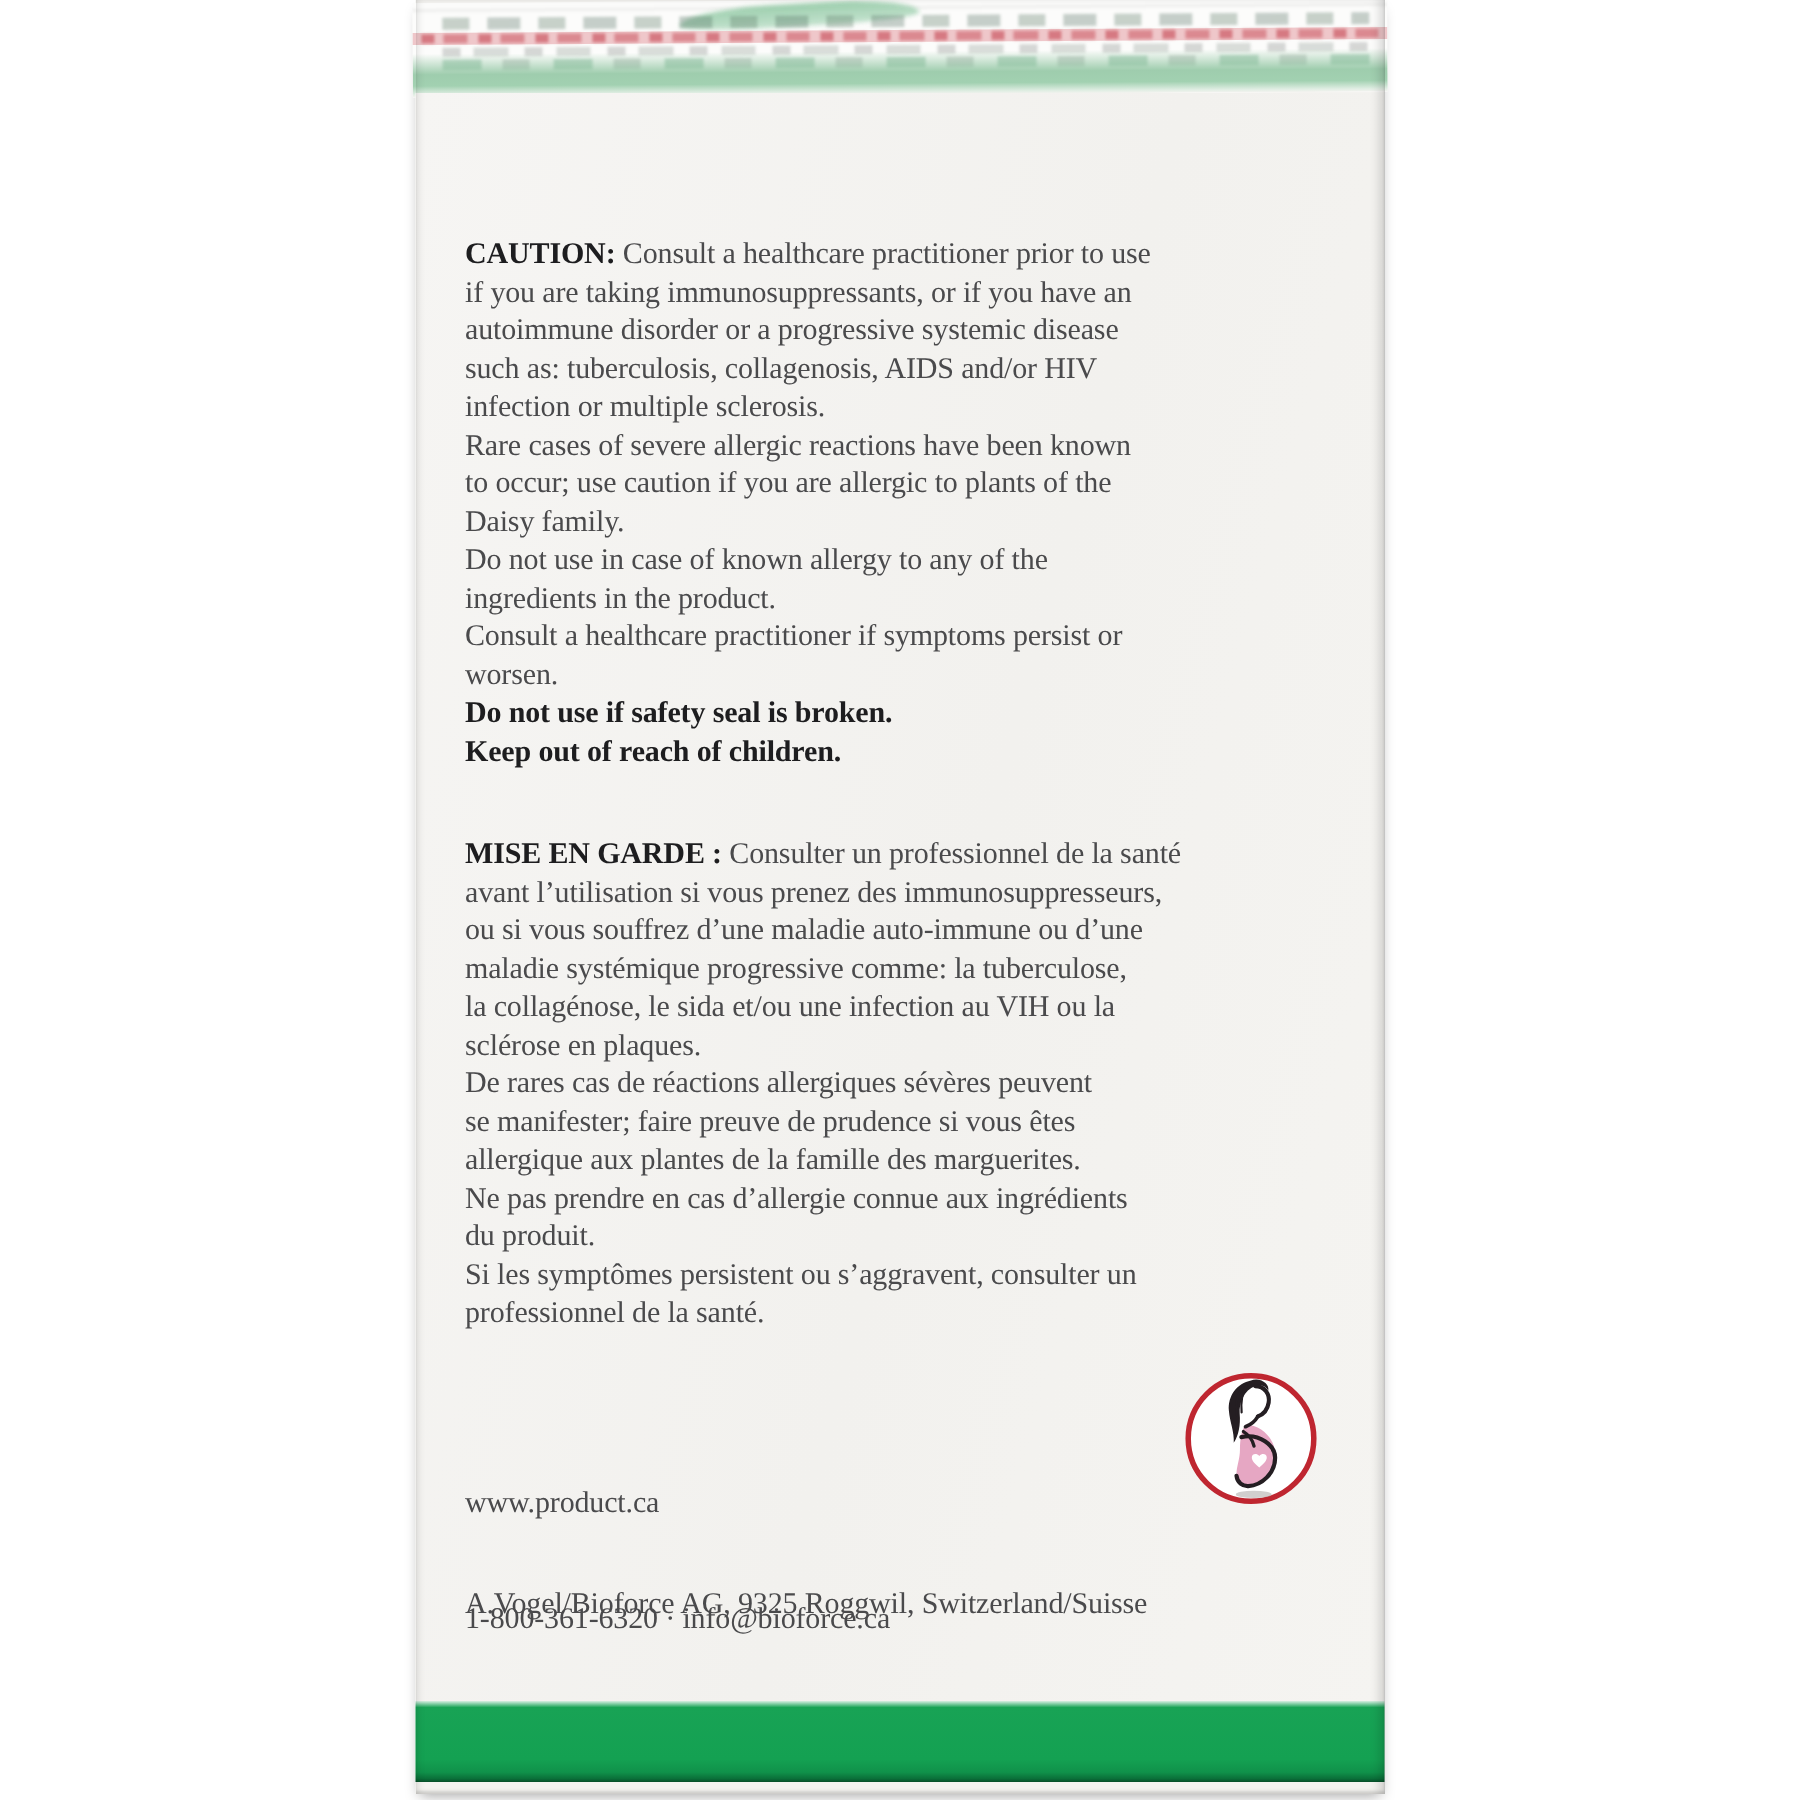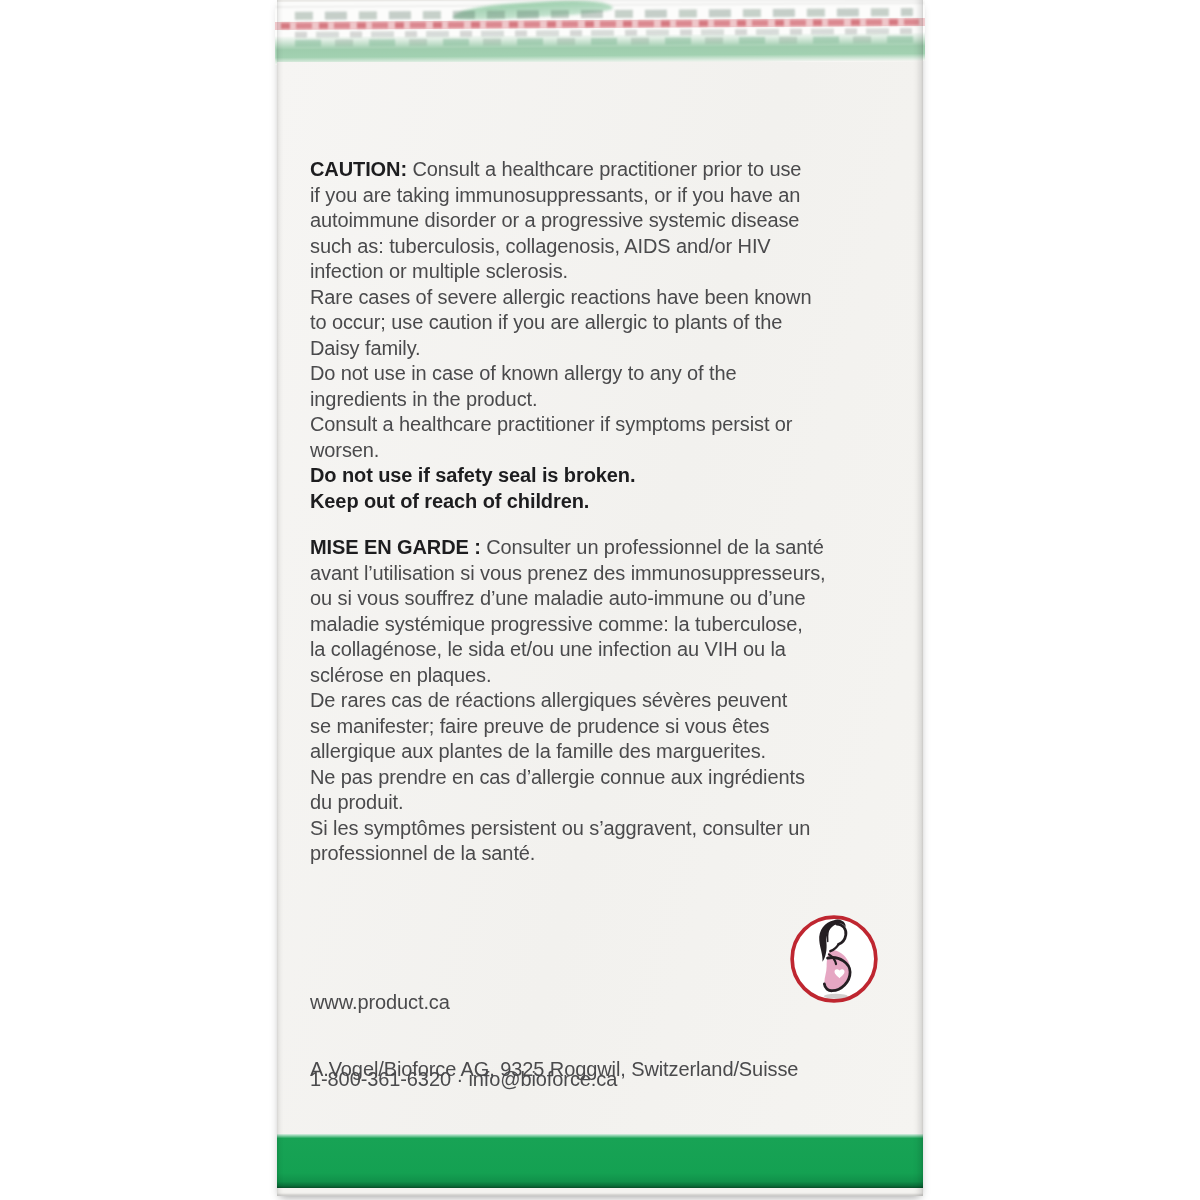--- a/index.html
+++ b/index.html
@@ -1,21 +1,21 @@
 <!DOCTYPE html>
 <html><head>
 <meta charset="utf-8">
 <style>
   html,body{margin:0;padding:0;}
   .page{
     position:relative;
     width:1072px;height:1200px;
     background:#ffffff;
     overflow:hidden;
-    font-family:Liberation Sans, sans-serif;
+    font-family:Liberation Serif, serif;
   }
   .box{
     position:absolute;
     left:277px;top:0;
     width:646px;height:1196px;
     background:#f4f3f0;
     box-shadow:0 4px 9px -3px rgba(0,0,0,.38);
   }
   
   .flap{
@@ -88,21 +88,21 @@
   }
   .textblock{
     position:absolute;left:33px;
     font-size:20px;line-height:25.5px;
     letter-spacing:-0.1px;
     color:#4a4a4c;
     white-space:pre;
   }
   .textblock .b{font-weight:bold;color:#1d1d1f;}
   .block-en{top:157px;}
-  .block-fr{top:535px;}
+  .block-fr{top:557px;}
   .block-contact{top:939px;}
   .block-manu{top:1006px;}
   
   .preg-icon{
     position:absolute;left:511px;top:913px;width:92px;height:92px;
   }
   .preg-icon svg{display:block;width:92px;height:92px;}
   
   .green-band{
     position:absolute;left:0;right:0;top:1134px;height:54px;

